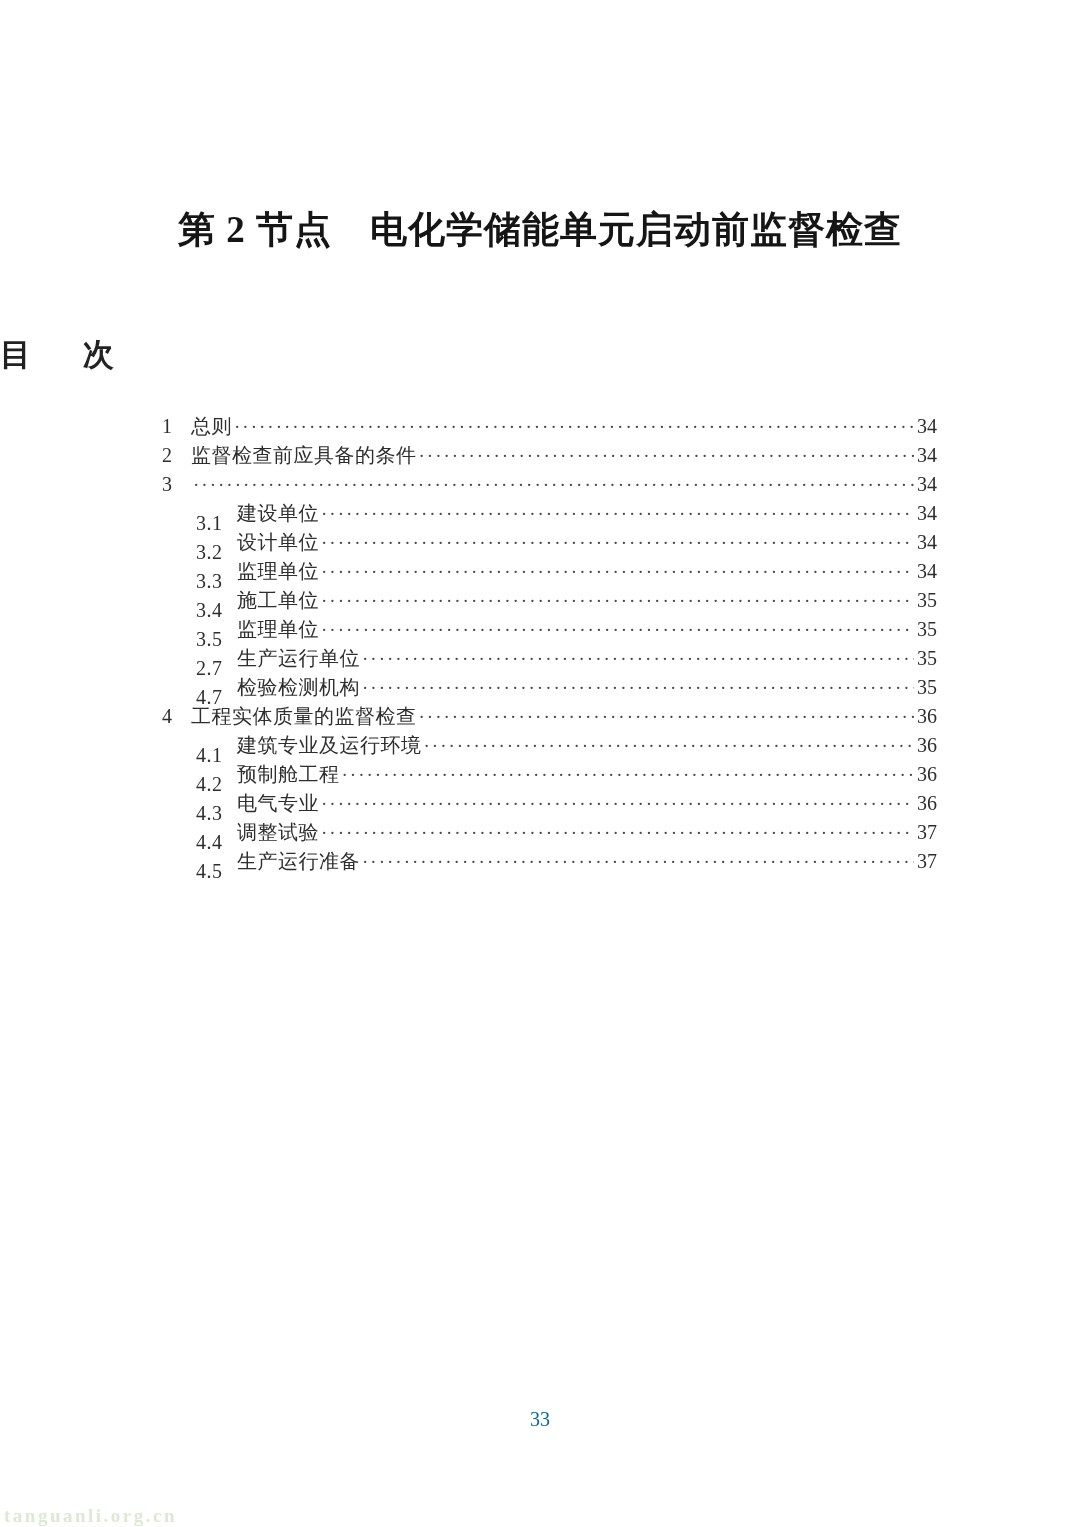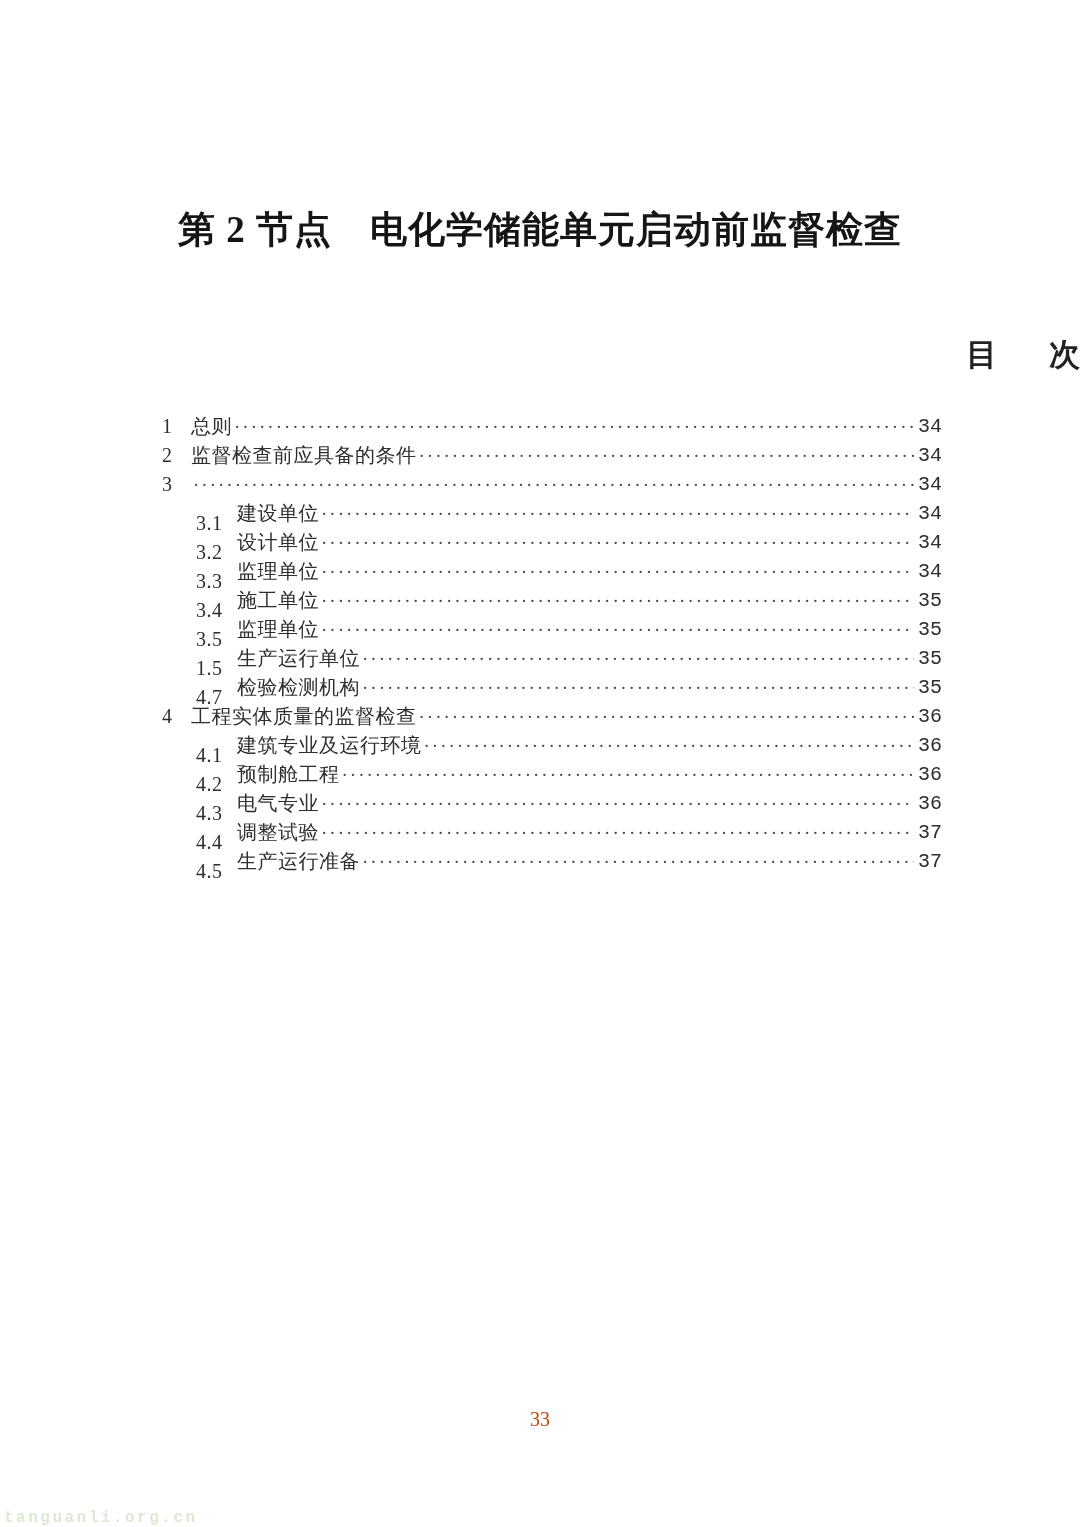--- a/index.html
+++ b/index.html
@@ -33,21 +33,21 @@
     color: var(--title);
     white-space: nowrap;
     font-family: Liberation Serif, serif;
   }
 
   .toc-heading {
     position: absolute;
     top: 334px;
     left: 0;
     width: 100%;
-    text-align: right;
+    text-align: left;
     font-size: 31px;
     font-weight: 600;
     word-spacing: 44px;
     color: #222222;
   }
 
   .toc-list {
     position: absolute;
     top: 412px;
     left: 162px;
@@ -85,42 +85,41 @@
     line-height: 29px;
   }
   .leader::after {
     content: "····································································································································································································";
     letter-spacing: 2px;
   }
 
   .toc-page {
     flex: none;
     min-width: 26px;
-    text-align: center;
+    text-align: left;
     font-size: 20px;
-    font-family: Liberation Mono, monospace;
   }
 
   .footer-page {
     position: absolute;
     top: 1408px;
     left: 0;
     width: 100%;
     text-align: center;
     font-size: 20px;
-    color: #c2410c;
+    color: #0369a1;
   }
 
   .watermark {
     position: absolute;
     left: 4px;
     bottom: 0px;
-    font-family: Liberation Mono, monospace;
+    font-family: Liberation Serif, serif;
     font-weight: bold;
-    font-size: 16px;
+    font-size: 19px;
     letter-spacing: 2.5px;
     color: var(--watermark);
     margin-top: 36px;
   }
 </style>
 </head>
 <body>
 
 <div class="page">
 
@@ -170,21 +169,21 @@
         <span class="leader"></span>
         <span class="toc-page">35</span>
       </div>
       <div class="toc-row lvl2">
         <span class="toc-num">3.5</span>
         <span class="toc-label">监理单位</span>
         <span class="leader"></span>
         <span class="toc-page">35</span>
       </div>
       <div class="toc-row lvl2">
-        <span class="toc-num">1.5</span>
+        <span class="toc-num">2.7</span>
         <span class="toc-label">生产运行单位</span>
         <span class="leader"></span>
         <span class="toc-page">35</span>
       </div>
       <div class="toc-row lvl2">
         <span class="toc-num">4.7</span>
         <span class="toc-label">检验检测机构</span>
         <span class="leader"></span>
         <span class="toc-page">35</span>
       </div>

